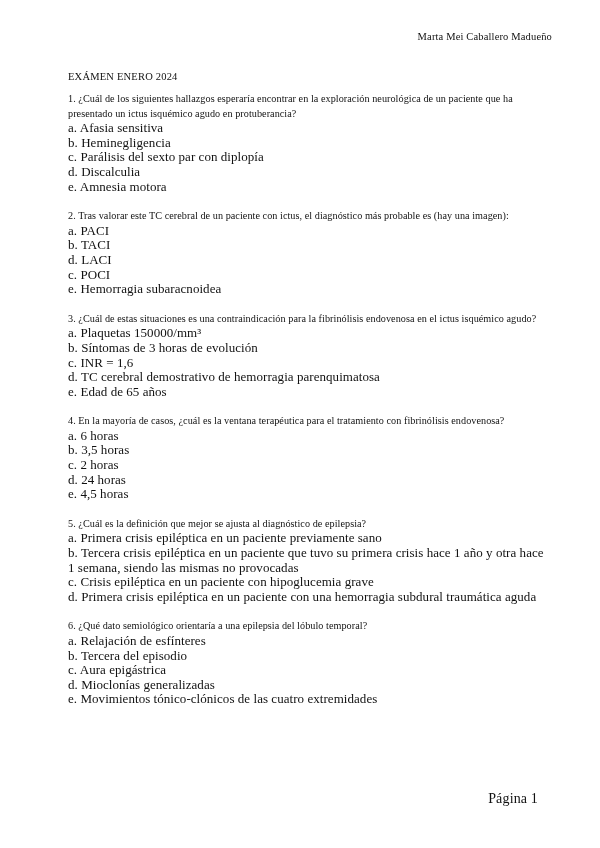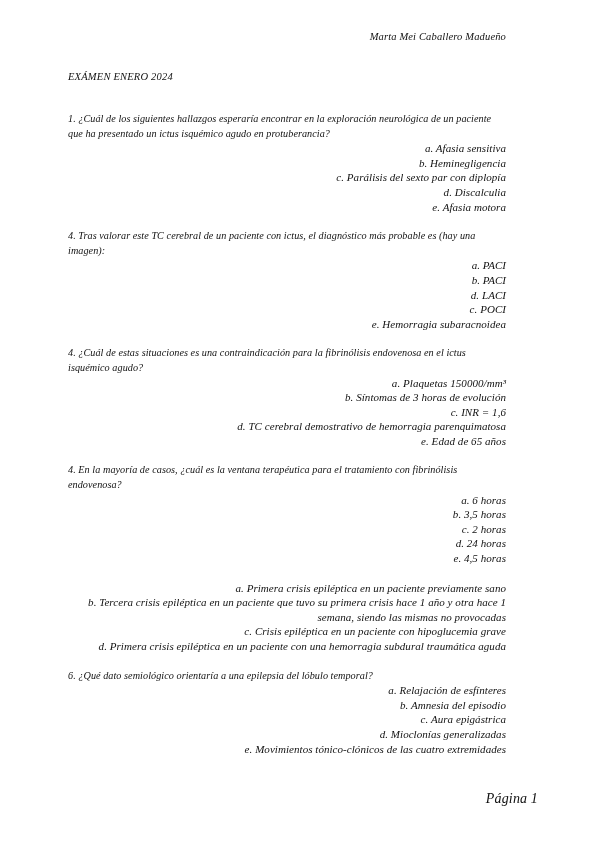--- a/index.html
+++ b/index.html
@@ -16,57 +16,56 @@
     color: #111111;
     -webkit-font-smoothing: antialiased;
   }
   .page {
     position: absolute;
     left: 0;
     top: 0;
     width: 600px;
     height: 848px;
     box-sizing: border-box;
-    padding: 30px 94px 0 68px;
-    font-style: italic;
+    padding: 30px 48px 0 68px;
   }
   .doc-header {
     text-align: right;
     font-size: 10.5px;
     line-height: 14px;
     letter-spacing: 0.15px;
     margin: 0 0 26px 0;
   }
   .exam-title {
     font-size: 10.5px;
     line-height: 14px;
     letter-spacing: 0.2px;
-    margin: 0 0 28px 0;
+    margin: 0 0 8px 0;
   }
   .question-block {
     margin: 2px 0 15px 0;
   }
   .question-stem {
     font-size: 10.2px;
     line-height: 14.6px;
     letter-spacing: 0.05px;
     margin: 0 0 0 0;
     text-align: left;
   }
   .options {
     list-style: none;
     margin: 0;
     padding: 0;
   }
   .option {
-    font-size: 11px;
+    font-size: 13px;
     line-height: 14.6px;
     letter-spacing: 0.05px;
     margin: 0;
-    text-align: right;
+    text-align: left;
   }
   .doc-footer {
     position: absolute;
     left: 68px;
     right: 62px;
     top: 792px;
     text-align: right;
     font-size: 14px;
     line-height: 14px;
     letter-spacing: 0.15px;
@@ -82,66 +81,67 @@
   <div class="exam-title">EXÁMEN ENERO 2024</div>
 
   <div id="questions-container">
       <div class="question-block">
         <p class="question-stem">1. ¿Cuál de los siguientes hallazgos esperaría encontrar en la exploración neurológica de un paciente que ha presentado un ictus isquémico agudo en protuberancia?</p>
         <ul class="options">
           <li class="option">a. Afasia sensitiva</li>
           <li class="option">b. Heminegligencia</li>
           <li class="option">c. Parálisis del sexto par con diplopía</li>
           <li class="option">d. Discalculia</li>
-          <li class="option">e. Afasia motora</li>
+          <li class="option">e. Amnesia motora</li>
         </ul>
       </div>
       <div class="question-block">
-        <p class="question-stem">4. Tras valorar este TC cerebral de un paciente con ictus, el diagnóstico más probable es (hay una imagen):</p>
+        <p class="question-stem">2. Tras valorar este TC cerebral de un paciente con ictus, el diagnóstico más probable es (hay una imagen):</p>
         <ul class="options">
           <li class="option">a. PACI</li>
-          <li class="option">b. PACI</li>
+          <li class="option">b. TACI</li>
           <li class="option">d. LACI</li>
           <li class="option">c. POCI</li>
           <li class="option">e. Hemorragia subaracnoidea</li>
         </ul>
       </div>
       <div class="question-block">
-        <p class="question-stem">4. ¿Cuál de estas situaciones es una contraindicación para la fibrinólisis endovenosa en el ictus isquémico agudo?</p>
+        <p class="question-stem">3. ¿Cuál de estas situaciones es una contraindicación para la fibrinólisis endovenosa en el ictus isquémico agudo?</p>
         <ul class="options">
           <li class="option">a. Plaquetas 150000/mm³</li>
           <li class="option">b. Síntomas de 3 horas de evolución</li>
           <li class="option">c. INR = 1,6</li>
           <li class="option">d. TC cerebral demostrativo de hemorragia parenquimatosa</li>
           <li class="option">e. Edad de 65 años</li>
         </ul>
       </div>
       <div class="question-block">
         <p class="question-stem">4. En la mayoría de casos, ¿cuál es la ventana terapéutica para el tratamiento con fibrinólisis endovenosa?</p>
         <ul class="options">
           <li class="option">a. 6 horas</li>
           <li class="option">b. 3,5 horas</li>
           <li class="option">c. 2 horas</li>
           <li class="option">d. 24 horas</li>
           <li class="option">e. 4,5 horas</li>
         </ul>
       </div>
       <div class="question-block">
+        <p class="question-stem">5. ¿Cuál es la definición que mejor se ajusta al diagnóstico de epilepsia?</p>
         <ul class="options">
           <li class="option">a. Primera crisis epiléptica en un paciente previamente sano</li>
           <li class="option">b. Tercera crisis epiléptica en un paciente que tuvo su primera crisis hace 1 año y otra hace 1 semana, siendo las mismas no provocadas</li>
           <li class="option">c. Crisis epiléptica en un paciente con hipoglucemia grave</li>
           <li class="option">d. Primera crisis epiléptica en un paciente con una hemorragia subdural traumática aguda</li>
         </ul>
       </div>
       <div class="question-block">
         <p class="question-stem">6. ¿Qué dato semiológico orientaría a una epilepsia del lóbulo temporal?</p>
         <ul class="options">
           <li class="option">a. Relajación de esfínteres</li>
-          <li class="option">b. Amnesia del episodio</li>
+          <li class="option">b. Tercera del episodio</li>
           <li class="option">c. Aura epigástrica</li>
           <li class="option">d. Mioclonías generalizadas</li>
           <li class="option">e. Movimientos tónico-clónicos de las cuatro extremidades</li>
         </ul>
       </div>
     </div>
 
   <div class="doc-footer">Página 1</div>
 
 </div>

